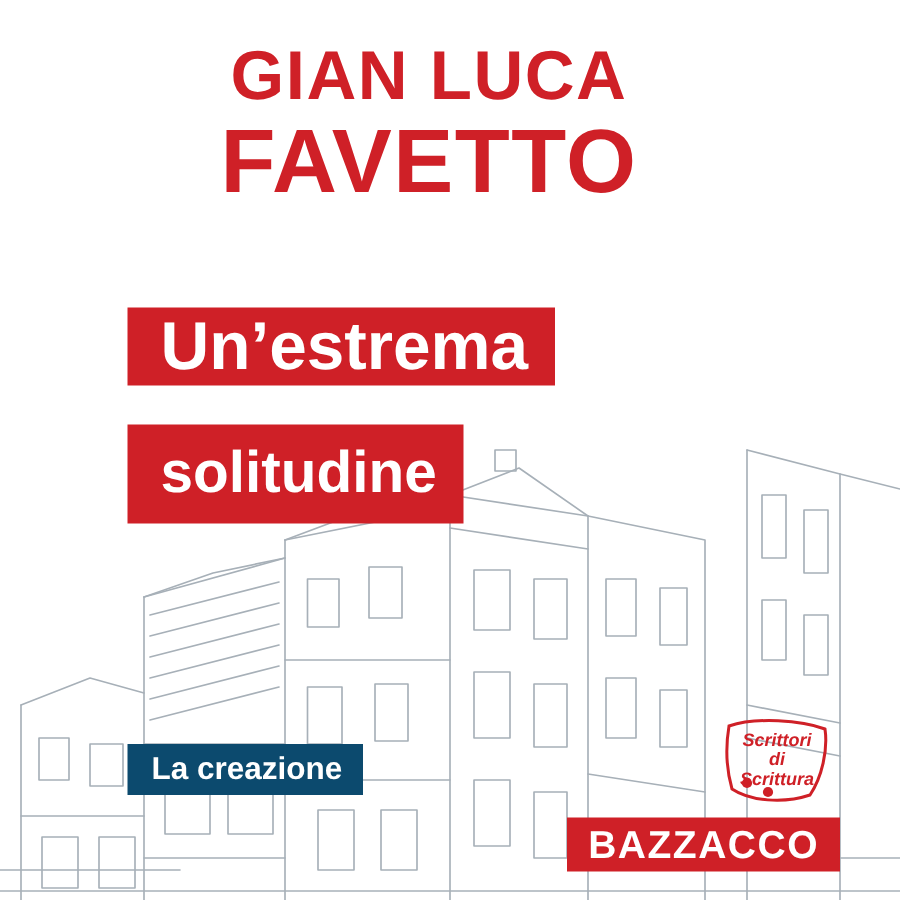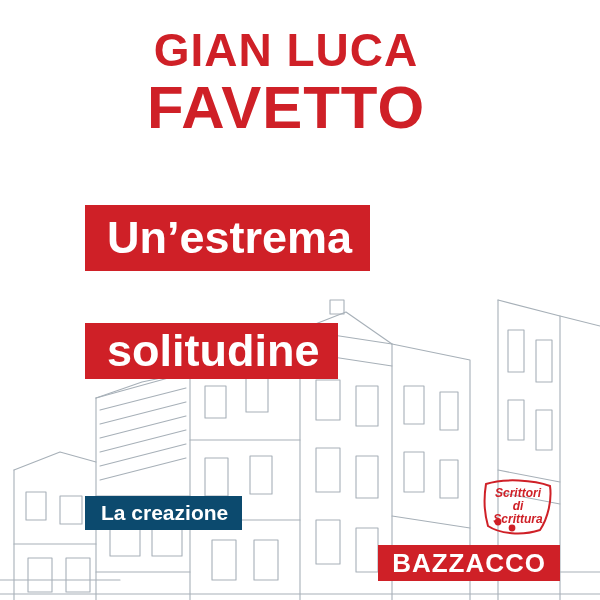--- a/index.html
+++ b/index.html
@@ -57,31 +57,30 @@
     background: #cf2027;
     color: #ffffff;
     font-weight: bold;
     display: flex;
     align-items: center;
     box-sizing: border-box;
   }
   #title-bar-1 {
     left: 85px;
     top: 205px;
-    height: 66px;
+    height: 52px;
     padding: 0 18px 0 22px;
     font-size: 45px;
   }
   #title-bar-2 {
     left: 85px;
     top: 283px;
-    height: 56px;
+    height: 66px;
     padding: 0 18px 0 22px;
-    font-size: 45px;
-    margin-top: 40px;
+    font-size: 39px;
   }
 
   
   #subtitle-bar {
     position: absolute;
     left: 85px;
     top: 496px;
     height: 34px;
     background: #0c4a6e;
     color: #ffffff;

